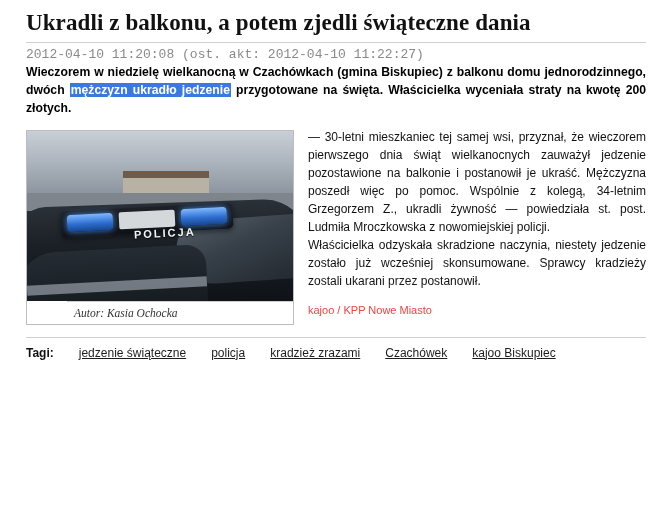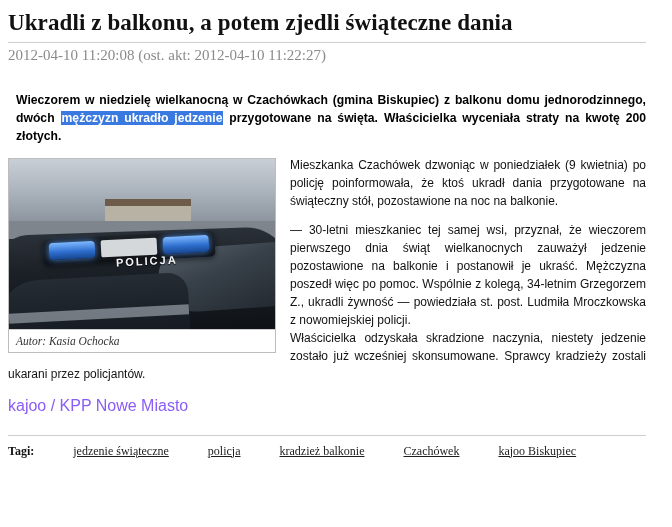--- a/index.html
+++ b/index.html
@@ -12,48 +12,48 @@
     height: 527px;
     background: #ffffff;
     font-family: "Liberation Sans", sans-serif;
     color: #000000;
     overflow: hidden;
   }
   .page {
     position: relative;
     width: 656px;
     height: 527px;
-    padding: 8px 10px 0 8px;
+    padding: 8px 10px 0 26px;
   }
   .article-title {
     font-family: "Liberation Serif", serif;
     font-size: 23px;
     font-weight: bold;
     line-height: 1.15;
     color: #111111;
     margin: 2px 0 6px 0;
     letter-spacing: 0.1px;
   }
   .title-rule {
     border: 0;
     border-top: 1px solid #cfcfcf;
     margin: 0 0 4px 0;
   }
   .meta {
-    font-size: 15px;
+    font-size: 13px;
     color: #8a8a8a;
-    margin: 0 0 28px 0;
-    font-family: Liberation Serif, serif;
+    margin: 0 0 2px 0;
+    font-family: Liberation Mono, monospace;
   }
   .lead {
     font-size: 12.2px;
     font-weight: bold;
     line-height: 1.45;
     text-align: justify;
-    margin: 0 0 10px 8px;
+    margin: 0 0 10px 0;
   }
   .highlight {
     background: #3a7ae0;
     color: #ffffff;
     padding: 0 1px;
   }
   .body-wrap::after {
     content: "";
     display: block;
     clear: both;
@@ -176,46 +176,46 @@
     transform: rotate(-3deg);
   }
   .caption {
     font-family: "Liberation Serif", serif;
     font-style: italic;
     font-size: 11.5px;
     color: #333333;
     padding: 5px 6px 5px 7px;
     background: #ffffff;
     border-top: 1px solid #cfcfcf;
+    margin-left: 40px;
   }
   p.body-text {
     font-size: 12px;
     line-height: 1.5;
     text-align: justify;
     margin: 0 0 11px 0;
     color: #111111;
   }
   p.body-text.last { margin-bottom: 0; }
   .byline {
-    font-size: 16px;
-    color: #8b5cf6;
+    font-size: 11px;
+    color: #ef4444;
     margin: 14px 0 14px 0;
   }
   .tags-rule {
     border: 0;
     border-top: 1px solid #cfcfcf;
     margin: 6px 0 8px 0;
   }
   .tags {
     font-size: 12px;
     display: flex;
     align-items: baseline;
-    gap: 15px;
+    gap: 1px;
     flex-wrap: wrap;
-    font-family: Liberation Serif, serif;
   }
   .tags-label { font-weight: bold; color: #111111; }
   .tag-link {
     color: #1c1c1c;
     text-decoration: underline;
     cursor: pointer;
     margin-left: 24px;
   }
   .inline-link {
     color: #1c1c1c;
@@ -248,32 +248,31 @@
         <div class="lightbar">
           <div class="lb-blue-1"></div>
           <div class="lb-center"></div>
           <div class="lb-blue-2"></div>
         </div>
         <div class="policja">POLICJA</div>
       </div>
       <figcaption class="caption">Autor: Kasia Ochocka</figcaption>
     </figure>
 
-    <p class="body-text">Mieszkanka Czachówek dzwoniąc w poniedziałek (9 kwietnia) po policję poinformowała, że ktoś ukradł dania przygotowane na świąteczny stół, pozostawione na noc na balkonie.</p>
     <p class="body-text last">— 30-letni mieszkaniec tej samej wsi, przyznał, że wieczorem pierwszego dnia świąt wielkanocnych zauważył jedzenie pozostawione na balkonie i postanowił je ukraść. Mężczyzna poszedł więc po pomoc. Wspólnie z kolegą, 34-letnim Grzegorzem Z., ukradli żywność — powiedziała st. post. Ludmiła Mroczkowska z nowomiejskiej policji.</p>
 
-    <p class="body-text"><span>Właścicielka odzyskała skradzione naczynia, niestety jedzenie zostało już wcześniej skonsumowane. Sprawcy kradzieży zostali ukarani </span><a class="inline-link">przez</a><span> policjantów.</span></p>
+    <p class="body-text"><span>Właścicielka odzyskała skradzione naczynia, niestety jedzenie zostało już wcześniej skonsumowane. Sprawcy kradzieży zostali ukarani </span><a class="inline-link">przez</a><span> postanowił.</span></p>
 
     <div class="byline">kajoo / KPP Nowe Miasto</div>
   </div>
 
   <hr class="tags-rule">
 
   <div class="tags">
     <span class="tags-label">Tagi:</span>
     <a class="tag-link">jedzenie świąteczne</a>
     <a class="tag-link">policja</a>
-    <a class="tag-link">kradzież balkonie</a>
+    <a class="tag-link">kradzież zrazami</a>
     <a class="tag-link">Czachówek</a>
     <a class="tag-link">kajoo Biskupiec</a>
   </div>
 
 </div>
 
 </body></html>

